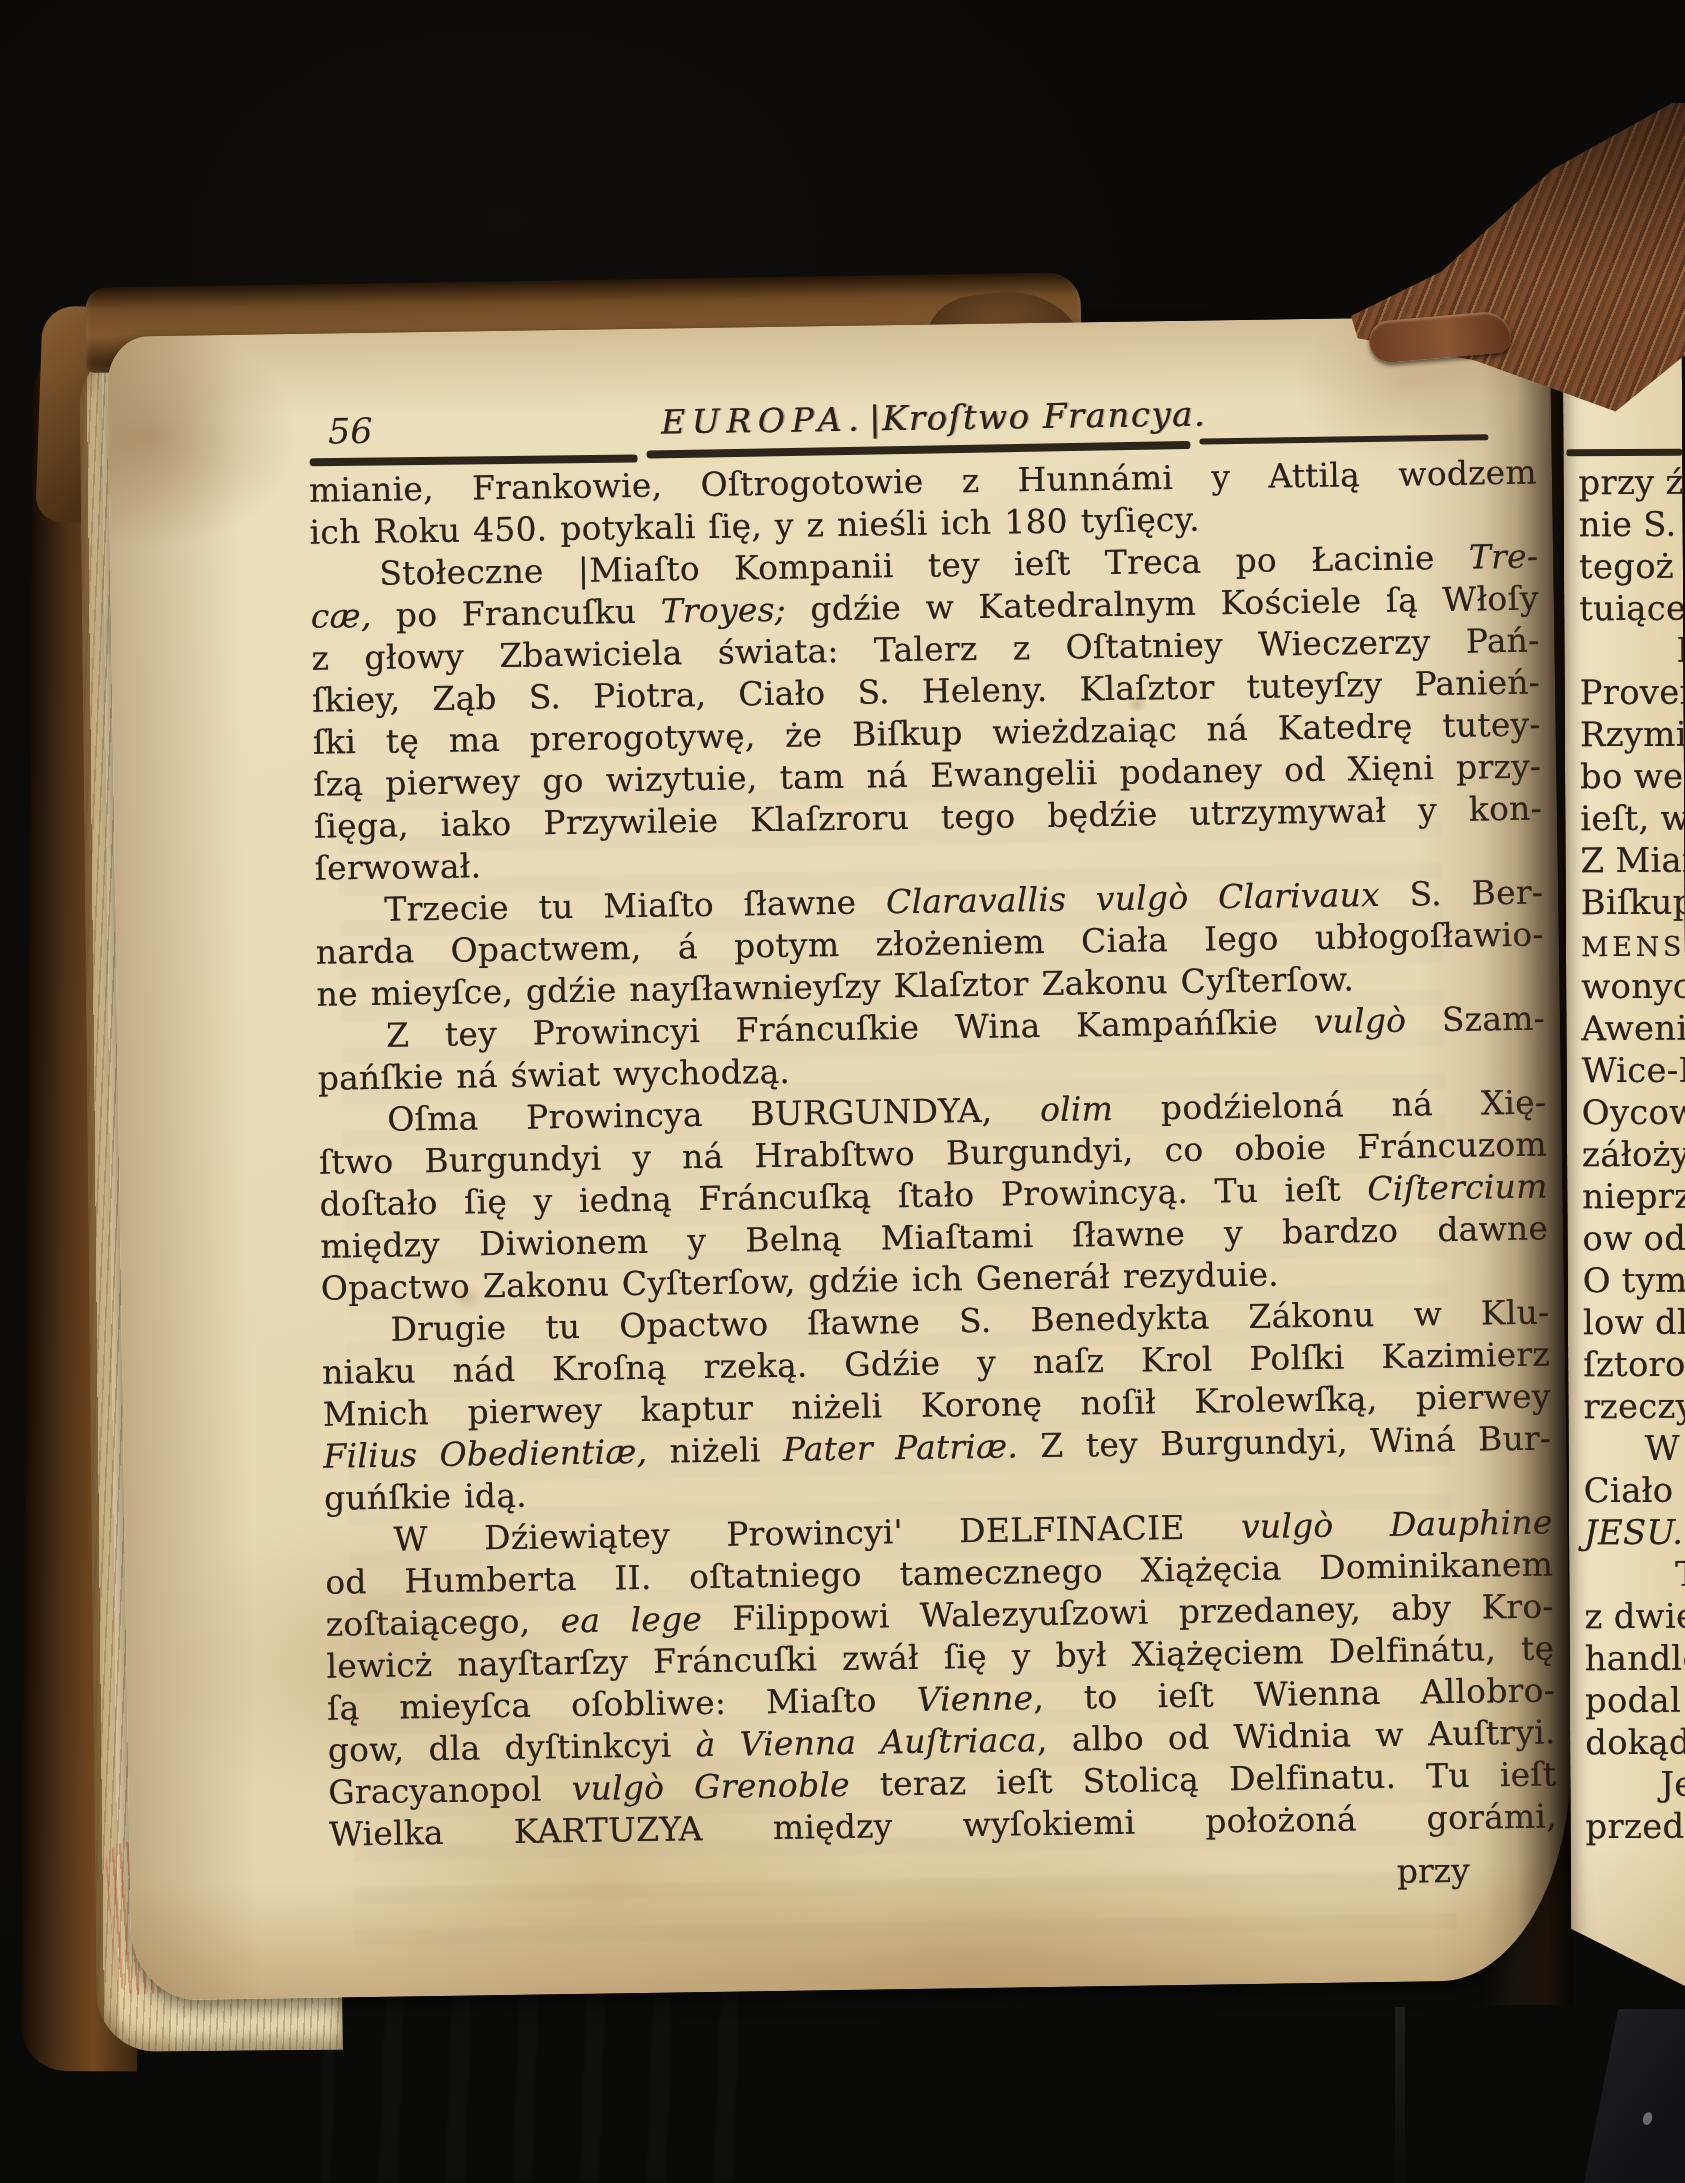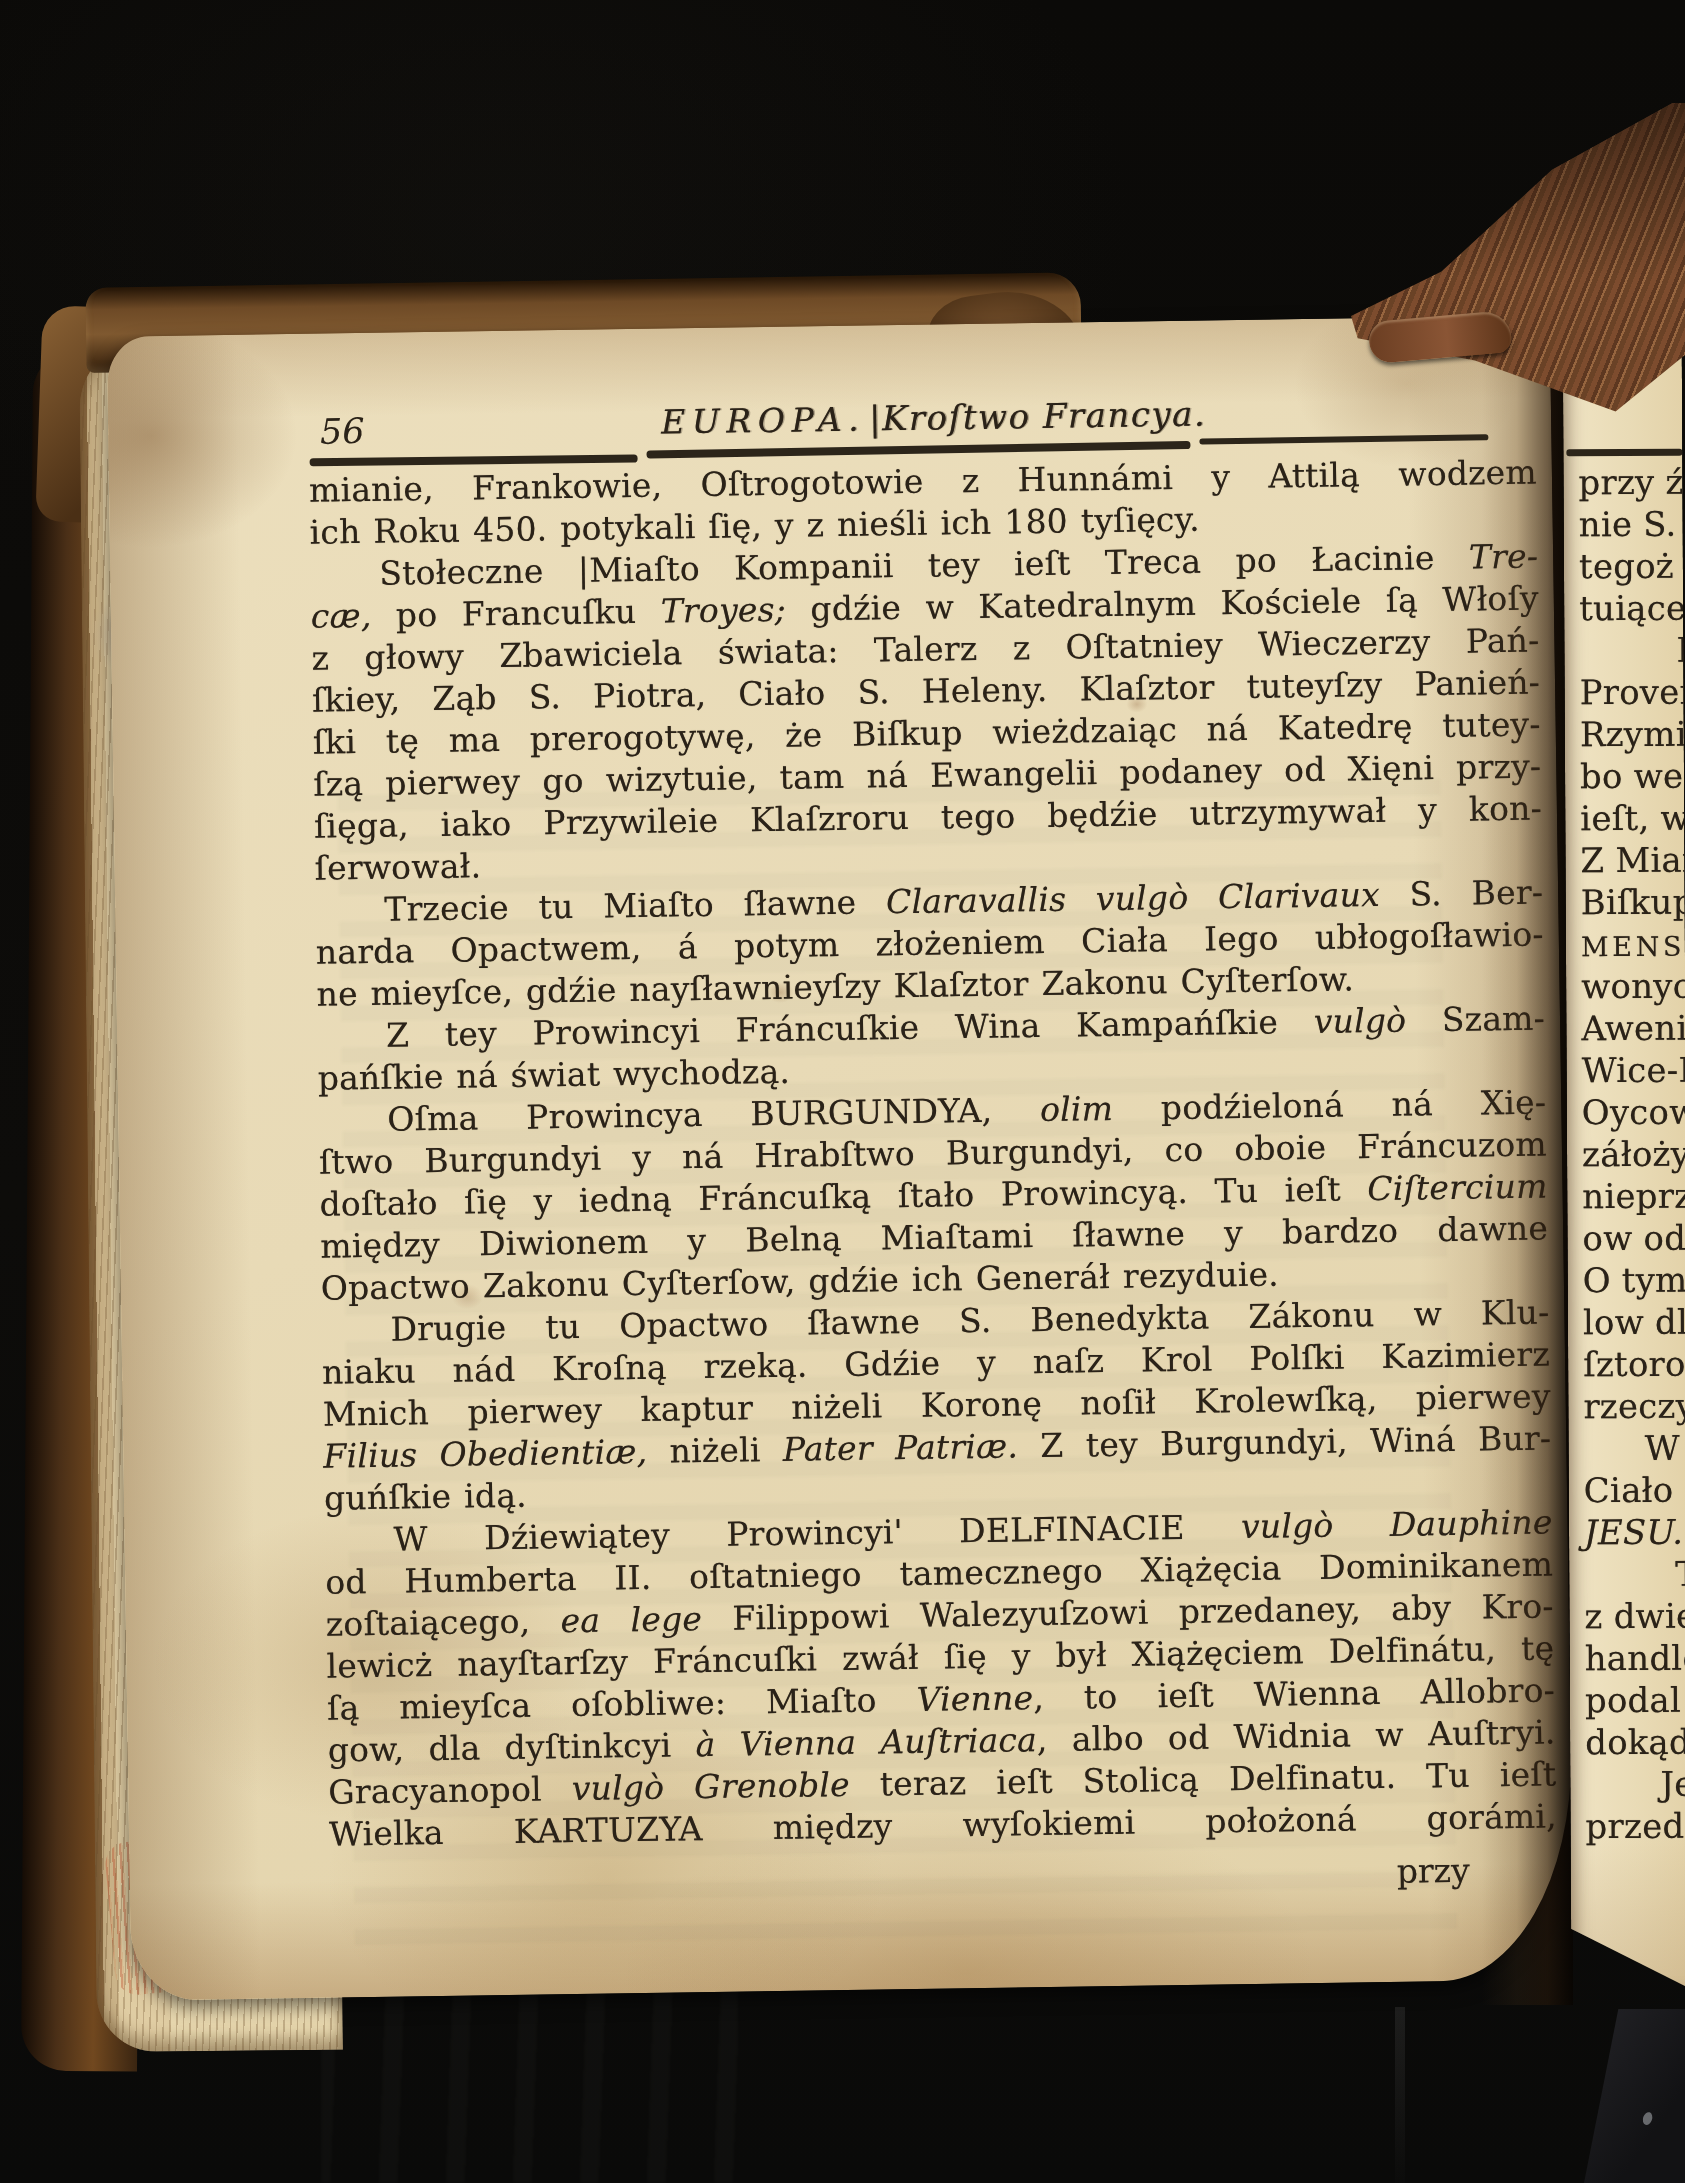--- a/index.html
+++ b/index.html
@@ -81,21 +81,21 @@
         radial-gradient(22.4px 18px at 24% 58%, rgba(120,70,30,0.2), transparent 70%),
         linear-gradient(90deg, rgba(130,95,55,0.38), rgba(0,0,0,0) 9%),
         linear-gradient(270deg, rgba(120,85,45,0.34), rgba(0,0,0,0) 10%),
         linear-gradient(0deg, rgba(140,90,40,0.33), rgba(0,0,0,0) 7%),
         linear-gradient(180deg, rgba(140,95,45,0.25), rgba(0,0,0,0) 5%),
         linear-gradient(160deg,#ecdfbd 0%,#e8dab6 45%,#e2d2a9 100%);
       box-shadow:0 7.5px 18px rgba(0,0,0,0.5);}
   .ghost{position:absolute;left:224px;top:462px;width:1103px;height:1163px;
       background:repeating-linear-gradient(180deg,rgba(75,82,72,0.05) 0 16.4px,rgba(0,0,0,0) 16.4px 42px);
       filter:blur(1.5px);opacity:.75;}
-  .pgnum{position:absolute;left:212px;top:78px;font-style:italic;font-size:35px;color:#2a2218;}
+  .pgnum{position:absolute;left:220px;top:78px;font-style:italic;font-size:35px;color:#2a2218;}
   .rtitle{position:absolute;left:553px;top:73px;white-space:nowrap;color:#2a2218;
       text-shadow:1.5px 0 0 rgba(44,34,22,0.28), 0 0 0.7px rgba(42,32,18,0.6);}
   .rt1{font-style:italic;font-size:33px;letter-spacing:6.7px;}
   .rt2{font-style:italic;font-size:34px;letter-spacing:1.5px;}
   .rule{position:absolute;background:#2c251a;border-radius:3.7px;}
   .rl1{left:201px;top:125px;width:328px;height:7.5px;transform:rotate(0.2deg);}
   .rl2{left:538px;top:121px;width:544px;height:8.2px;transform:rotate(-0.15deg);}
   .rl3{left:1091px;top:118px;width:289px;height:6px;}
   .textcol{position:absolute;left:200px;top:136px;width:1228px;}
   .ln{height:42px;line-height:42px;font-size:33px;color:#2a2218;

